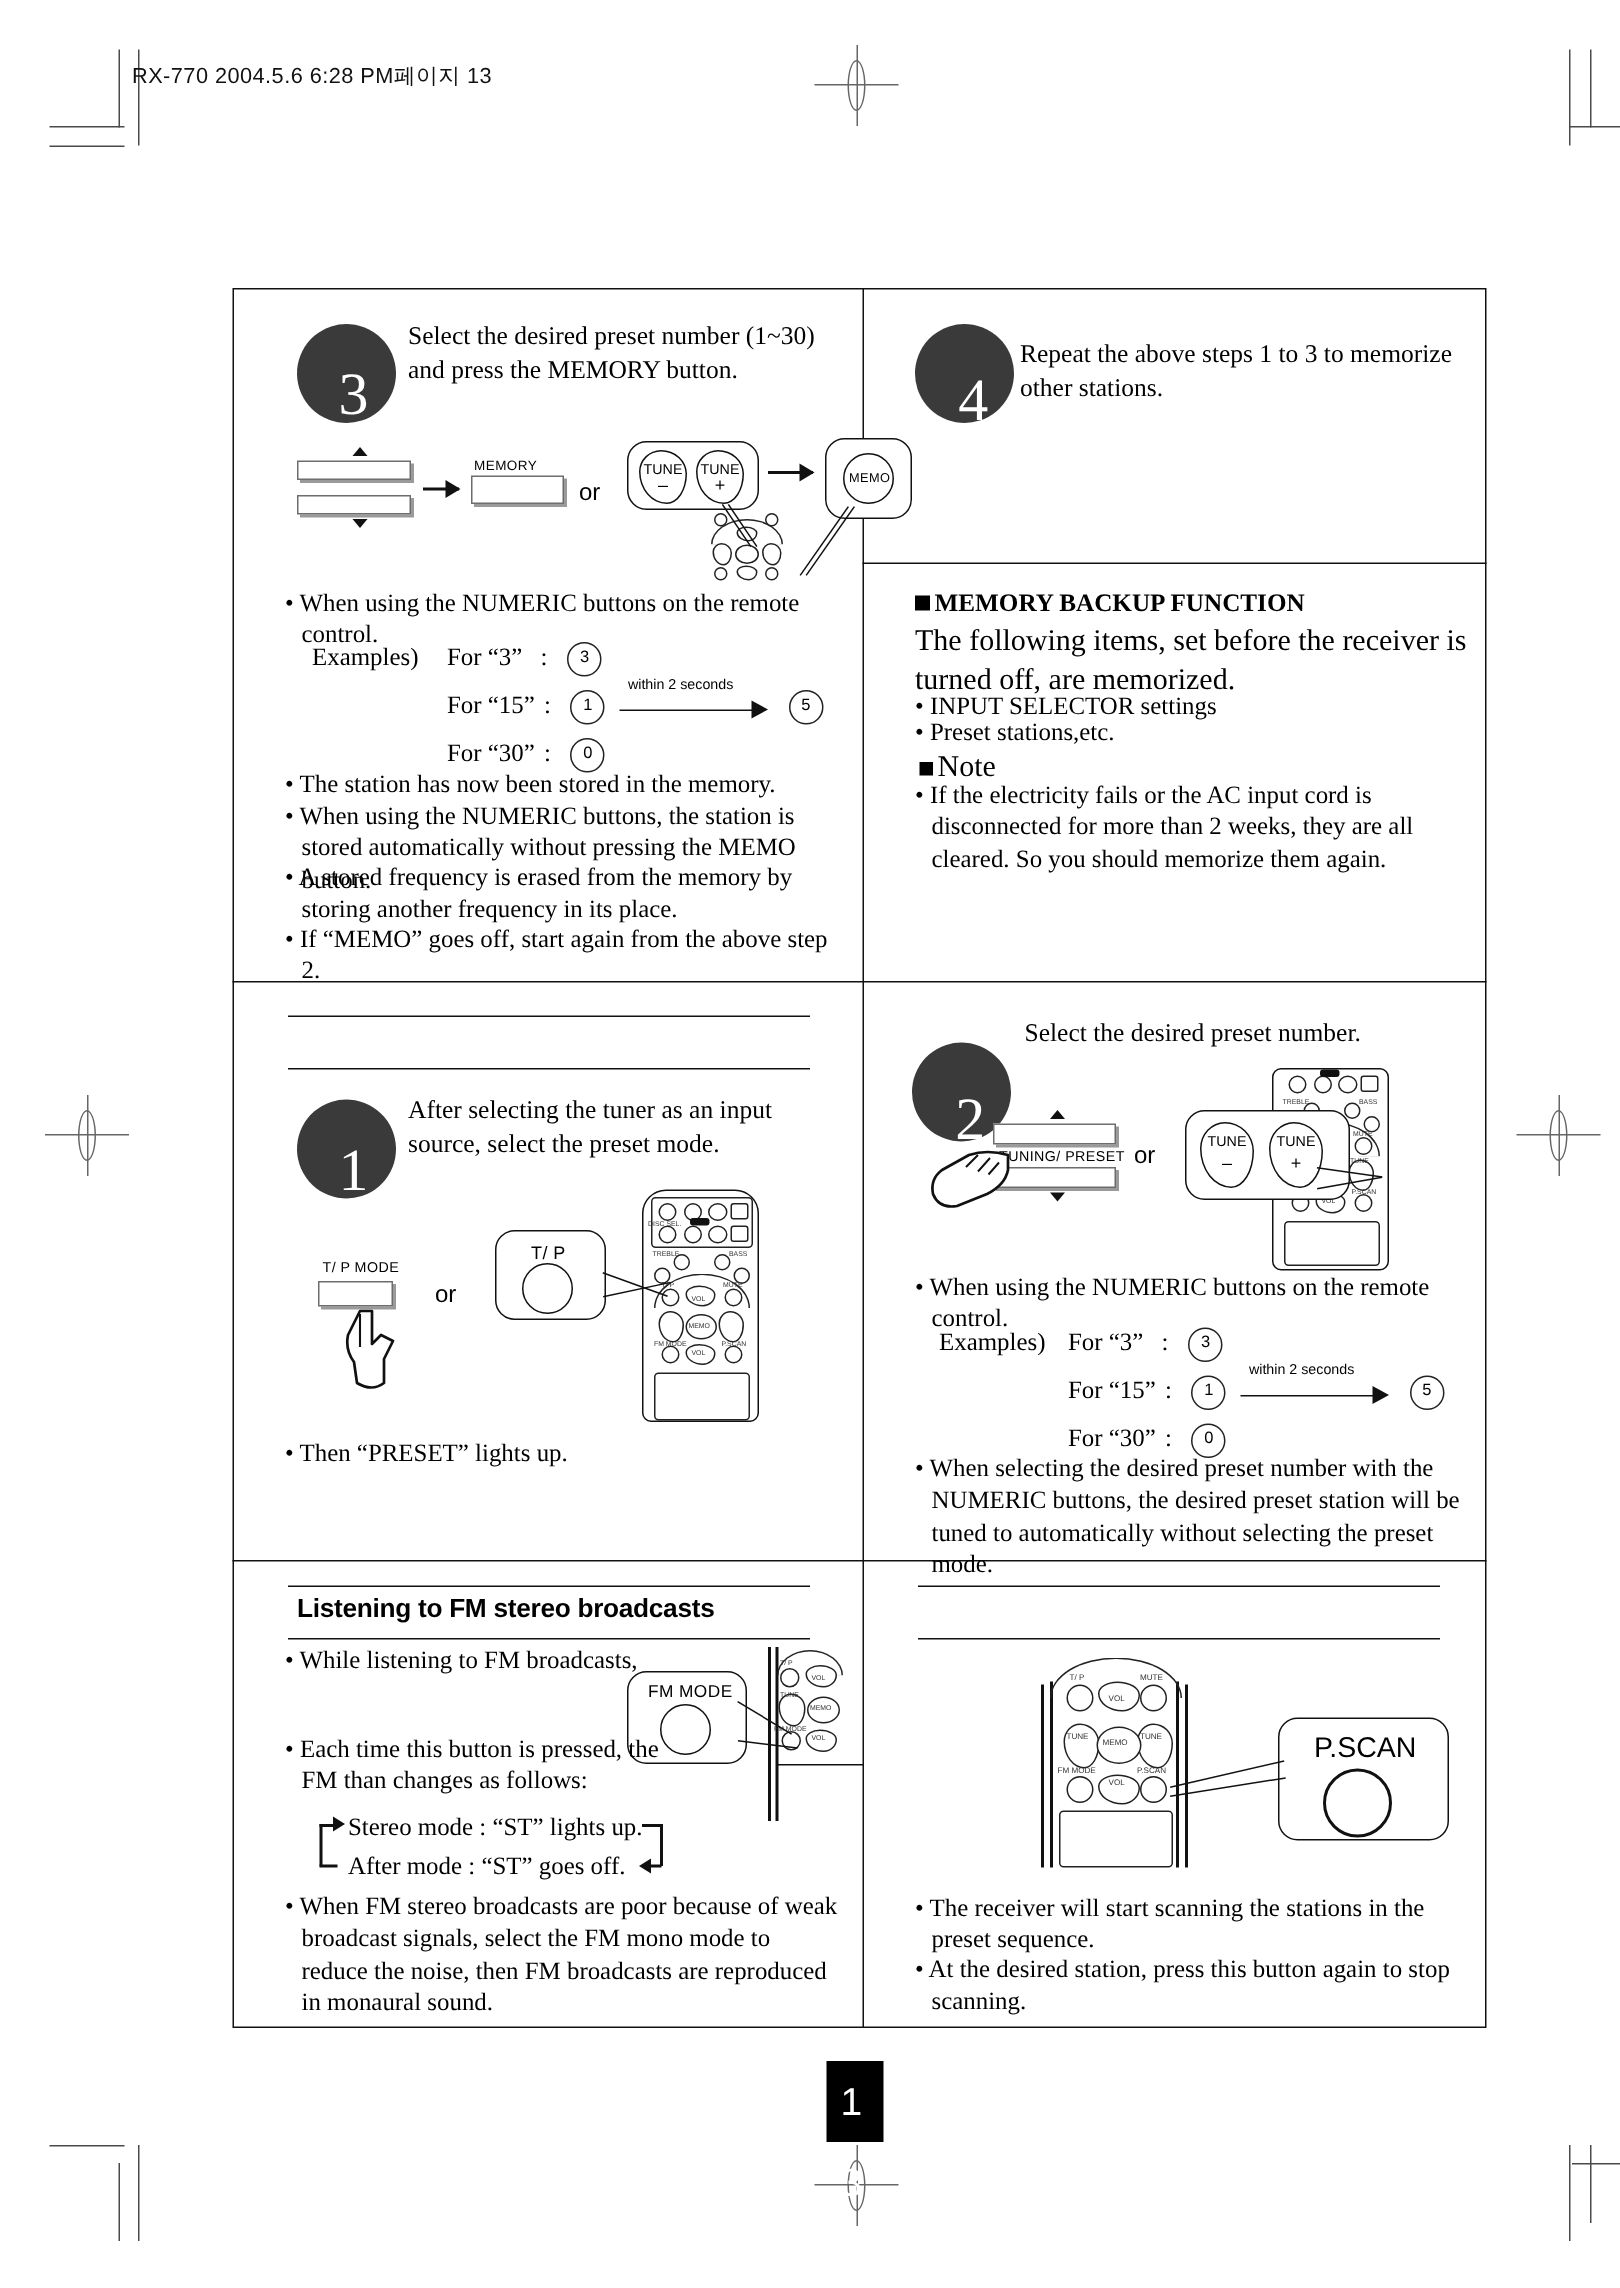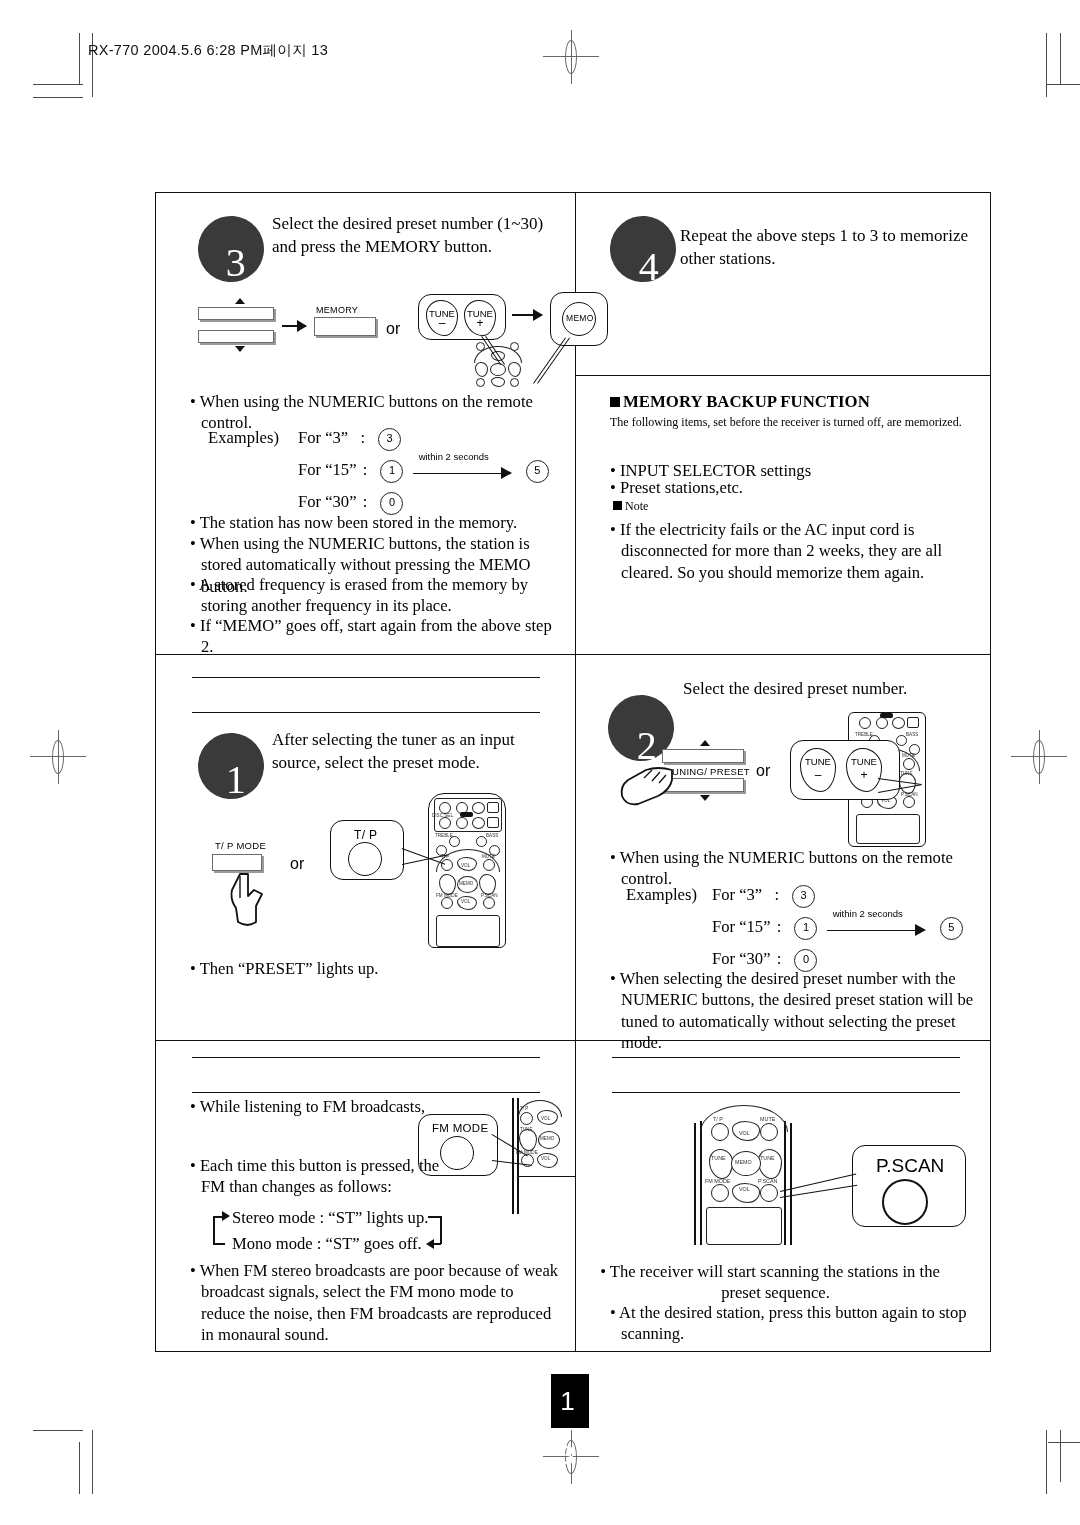--- a/index.html
+++ b/index.html
@@ -41,21 +41,21 @@
   .step .num{position:absolute;left:0;right:0;bottom:-2px;text-align:center;
       font-family:"Liberation Serif",serif;font-size:40px;line-height:40px;
       transform:rotate(18deg);color:#fff;}
   .step.s2 .num,.step.s4 .num{bottom:-6px;}
 
   .step-text{position:absolute;font-size:17px;line-height:1.35;}
 
   
   .body-txt{position:absolute;font-size:16.6px;line-height:1.29;}
   .body-txt p{margin:0 0 0 0;text-indent:-11px;padding-left:11px;}
-  .plain{position:absolute;font-size:12px;line-height:1.29;}
+  .plain{position:absolute;font-size:20px;line-height:1.29;}
 
   .bold-head{font-family:"Liberation Serif",serif;font-weight:bold;font-size:16.8px;}
   .sq{display:inline-block;width:10px;height:10px;background:#000;margin-right:3px;
       position:relative;top:0px;}
 
   
   .keyrow{position:absolute;font-size:16.6px;white-space:nowrap;}
   .numkey{display:inline-block;width:21px;height:21px;border:1.2px solid #222;border-radius:50%;
       text-align:center;line-height:19px;font-size:11px;font-family:"Liberation Sans",sans-serif;
       vertical-align:middle;margin:0 2px;background:#fff;}
@@ -445,20 +445,21 @@
   <span style="margin:0 7px 0 2px;">:</span>
   <span class="numkey">0</span>
 </div>
 
 <div class="body-txt" style="left:610px;top:968px;width:375px;">
   <p>• <span>When selecting the desired preset number with the NUMERIC buttons, the desired preset station will be tuned to automatically without selecting the preset mode.</span></p>
 </div>
 
 <div class="sec-head" style="left:192px;top:1057px;width:348px;height:36px;">
   <div class="rule-top" style="width:348px;"></div>
+  <div class="sh-text">Listening to FM stereo broadcasts</div>
   <div class="rule-bot" style="width:348px;"></div>
 </div>
 
 <div class="body-txt" style="left:190px;top:1096px;width:330px;">
   <p>• <span>While listening to FM broadcasts,</span></p>
 </div>
 
 <div class="dia" style="left:410px;top:1100px;width:165px;height:120px;">
   <div class="callout" style="left:8px;top:14px;width:78px;height:60px;"></div>
   <div class="tinylbl" style="left:22px;top:22px;font-size:11.5px;">FM MODE</div>
@@ -489,21 +490,21 @@
 <div class="body-txt" style="left:190px;top:1155px;width:250px;">
   <p>• <span>Each time this button is pressed, the FM than changes as follows:</span></p>
 </div>
 
 <div class="dia" style="left:213px;top:1212px;width:250px;height:52px;">
   <div class="reg-line" style="left:0px;top:4px;width:1.5px;height:28px;background:#111;"></div>
   <div class="reg-line" style="left:0px;top:4px;width:12px;height:1.5px;background:#111;"></div>
   <div class="reg-line" style="left:0px;top:31px;width:12px;height:1.5px;background:#111;"></div>
   <div style="position:absolute;left:9px;top:-1px;width:0;height:0;border-left:8px solid #111;border-top:5px solid transparent;border-bottom:5px solid transparent;"></div>
   <div class="flow" style="left:19px;top:-5px;white-space:nowrap;">Stereo mode : “ST” lights up.</div>
-  <div class="flow" style="left:19px;top:21px;white-space:nowrap;">Mono mode : “ST” goes off.</div>
+  <div class="flow" style="left:19px;top:21px;white-space:nowrap;">After mode : “ST” goes off.</div>
   <div class="reg-line" style="left:227px;top:4px;width:1.5px;height:28px;background:#111;"></div>
   <div class="reg-line" style="left:215px;top:4px;width:13px;height:1.5px;background:#111;"></div>
   <div class="reg-line" style="left:215px;top:31px;width:13px;height:1.5px;background:#111;"></div>
   <div style="position:absolute;left:213px;top:27px;width:0;height:0;border-right:8px solid #111;border-top:5px solid transparent;border-bottom:5px solid transparent;"></div>
 </div>
 
 <div class="body-txt" style="left:190px;top:1260px;width:370px;">
   <p>• <span>When FM stereo broadcasts are poor because of weak broadcast signals, select the FM mono mode to reduce the noise, then FM broadcasts are reproduced in monaural sound.</span></p>
 </div>
 
@@ -545,21 +546,21 @@
     <div class="rsq" style="left:12px;top:102px;width:74px;height:36px;border-radius:3px;border-width:1.5px;"></div>
   </div>
 
   <div class="callout" style="left:172px;top:40px;width:112px;height:80px;"></div>
   <div class="tinylbl" style="left:196px;top:50px;font-size:19px;letter-spacing:0;">P.SCAN</div>
   <div class="circbtn" style="left:202px;top:74px;width:42px;height:42px;border-width:2px;"></div>
   <div class="leader" style="left:100px;top:86px;width:78px;transform:rotate(-13deg);"></div>
   <div class="leader" style="left:100px;top:92px;width:78px;transform:rotate(-9deg);"></div>
 </div>
 
-<div class="body-txt" style="left:584px;top:1261px;width:372px;text-align:center;">
+<div class="body-txt" style="left:610px;top:1261px;width:372px;">
   <p>• <span>The receiver will start scanning the stations in the preset sequence.</span></p>
 </div>
 <div class="body-txt" style="left:610px;top:1302px;width:368px;">
   <p>• <span>At the desired station, press this button again to stop scanning.</span></p>
 </div>
 
 <div class="pagenum" style="left:551px;top:1374px;width:38px;height:54px;">
   <span>1 3</span>
 </div>
 

